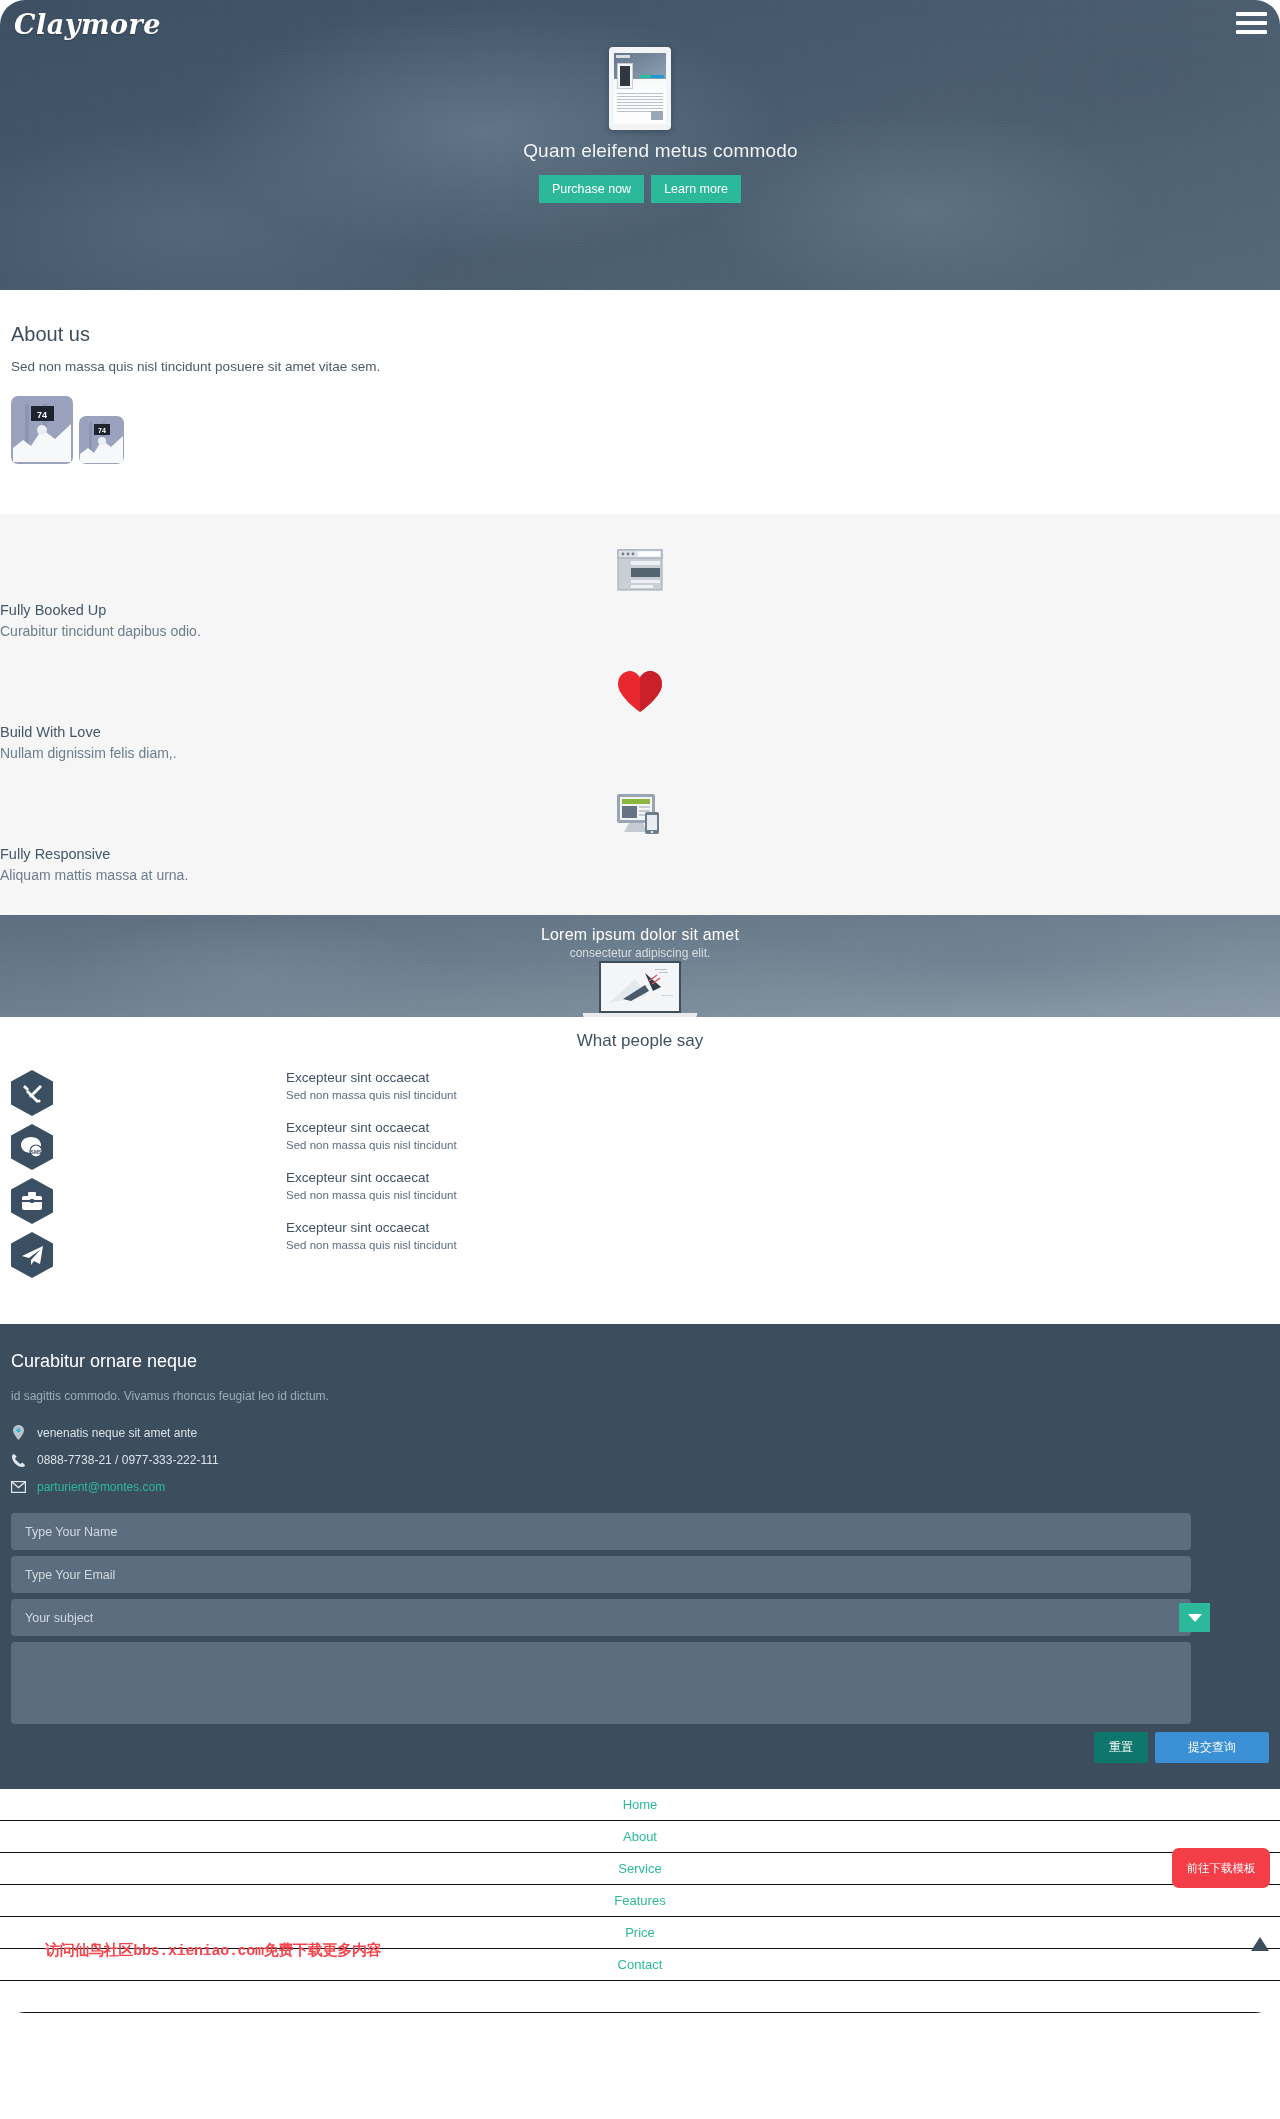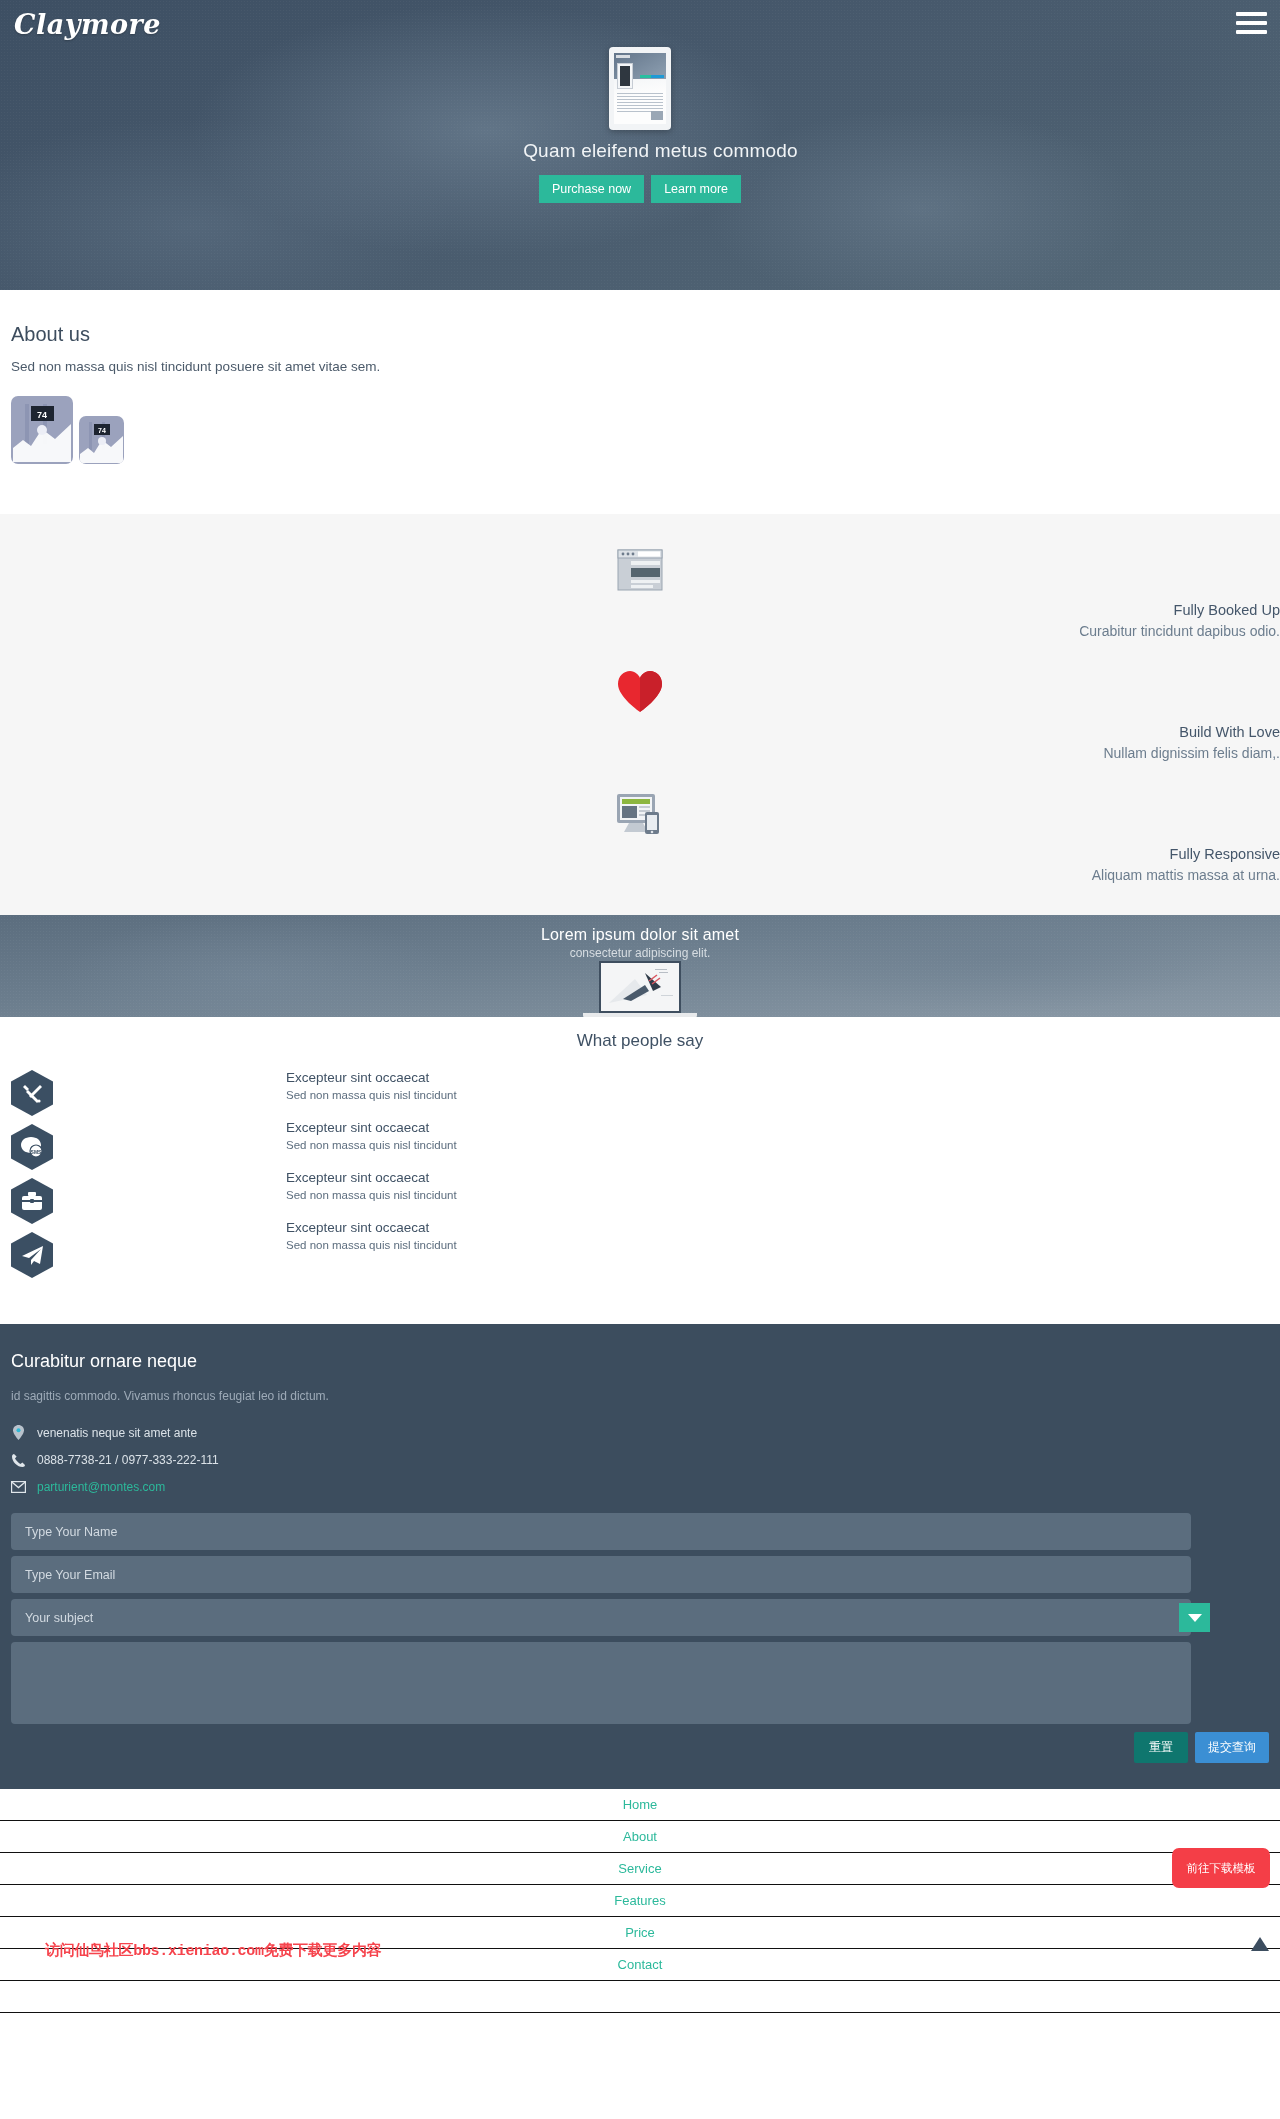--- a/index.html
+++ b/index.html
@@ -2,21 +2,21 @@
 <html><head>
 <meta charset="utf-8">
 <style>
   * { box-sizing: border-box; margin: 0; padding: 0; }
   html, body {
     width: 1280px;
     font-family: "Liberation Sans", sans-serif;
     background: #fff;
     -webkit-font-smoothing: antialiased;
   }
-  .page { width: 1280px; position: relative; overflow: hidden; }
+  .page { width: 1280px; position: relative; overflow: hidden; border-radius: 25px; }
 
   
   .hero {
     position: relative;
     height: 290px;
     background:
       radial-gradient(ellipse 420px 180px at 38% 45%, rgba(120,140,158,0.55) 0%, rgba(120,140,158,0.0) 70%),
       radial-gradient(ellipse 300px 140px at 72% 72%, rgba(115,134,152,0.45) 0%, rgba(115,134,152,0) 72%),
       radial-gradient(ellipse 360px 150px at 15% 78%, rgba(104,124,143,0.40) 0%, rgba(104,124,143,0) 72%),
       radial-gradient(ellipse 250px 120px at 88% 25%, rgba(70,88,107,0.55) 0%, rgba(70,88,107,0) 70%),
@@ -95,21 +95,21 @@
   .about p { font-size: 13.5px; color: #4b5a6a; margin-bottom: 22px; }
   .ph-row { display: flex; align-items: flex-end; gap: 6px; }
   .ph {
     background: #9ba2bd; border-radius: 7px; position: relative; overflow: hidden;
   }
   .ph.big { width: 62px; height: 68px; }
   .ph.small { width: 45px; height: 48px; }
   .ph svg { position: absolute; inset: 0; }
 
   
-  .features { background: #f6f6f6; padding: 32px 0 28px; text-align: right; }
+  .features { background: #f6f6f6; padding: 32px 0 28px; text-align: left; }
   .feat { margin-bottom: 29px; }
   .feat:last-child { margin-bottom: 4px; }
   .feat-icon { height: 47px; margin-bottom: 9px; display:flex; align-items:center; justify-content:center;}
   .feat h3 { font-size: 14.5px; font-weight: normal; color: #44566a; margin-bottom: 5px; }
   .feat p { font-size: 14px; color: #6c7d8e; }
 
   
   .parallax {
     position: relative; height: 102px; overflow: hidden; text-align: center;
     background:
@@ -179,21 +179,21 @@
   .dd-btn::after{
     content:""; border-left:7px solid transparent; border-right:7px solid transparent;
     border-top:8px solid #fff;
   }
   .ftext {
     width: 1180px; height: 82px; background:#5b6d7e; border:none; border-radius:4px;
     margin-bottom: 8px; display:block; resize:none;
   }
   .form-actions { width:1258px; display:flex; justify-content:flex-end; gap:7px; }
   .btn-reset { background:#0f766e; color:#fff; border:none; padding:7px 15px; font-size:12px; cursor:pointer; border-radius:2px; font-family:"Liberation Sans", sans-serif;}
-  .btn-submit { background:#3b8fd4; color:#fff; border:none; padding:7px 13px; font-size:12px; cursor:pointer; border-radius:2px; font-family:Liberation Mono, monospace;}
+  .btn-submit { background:#3b8fd4; color:#fff; border:none; padding:7px 33px; font-size:12px; cursor:pointer; border-radius:2px; font-family:Liberation Mono, monospace;}
 
   
   .botnav { background:#fff; position: relative; }
   .botnav .row {
     border-bottom: 1px solid #111; text-align:center; padding: 6px 0 7px;
   }
   .botnav a { color:#2cb99b; font-size:13px; text-decoration:none; }
   .dl-btn {
     position:absolute; right:10px; top:59px; width:98px; height:40px;
     background:#f43e47; color:#fff; border-radius:7px; border:none;

